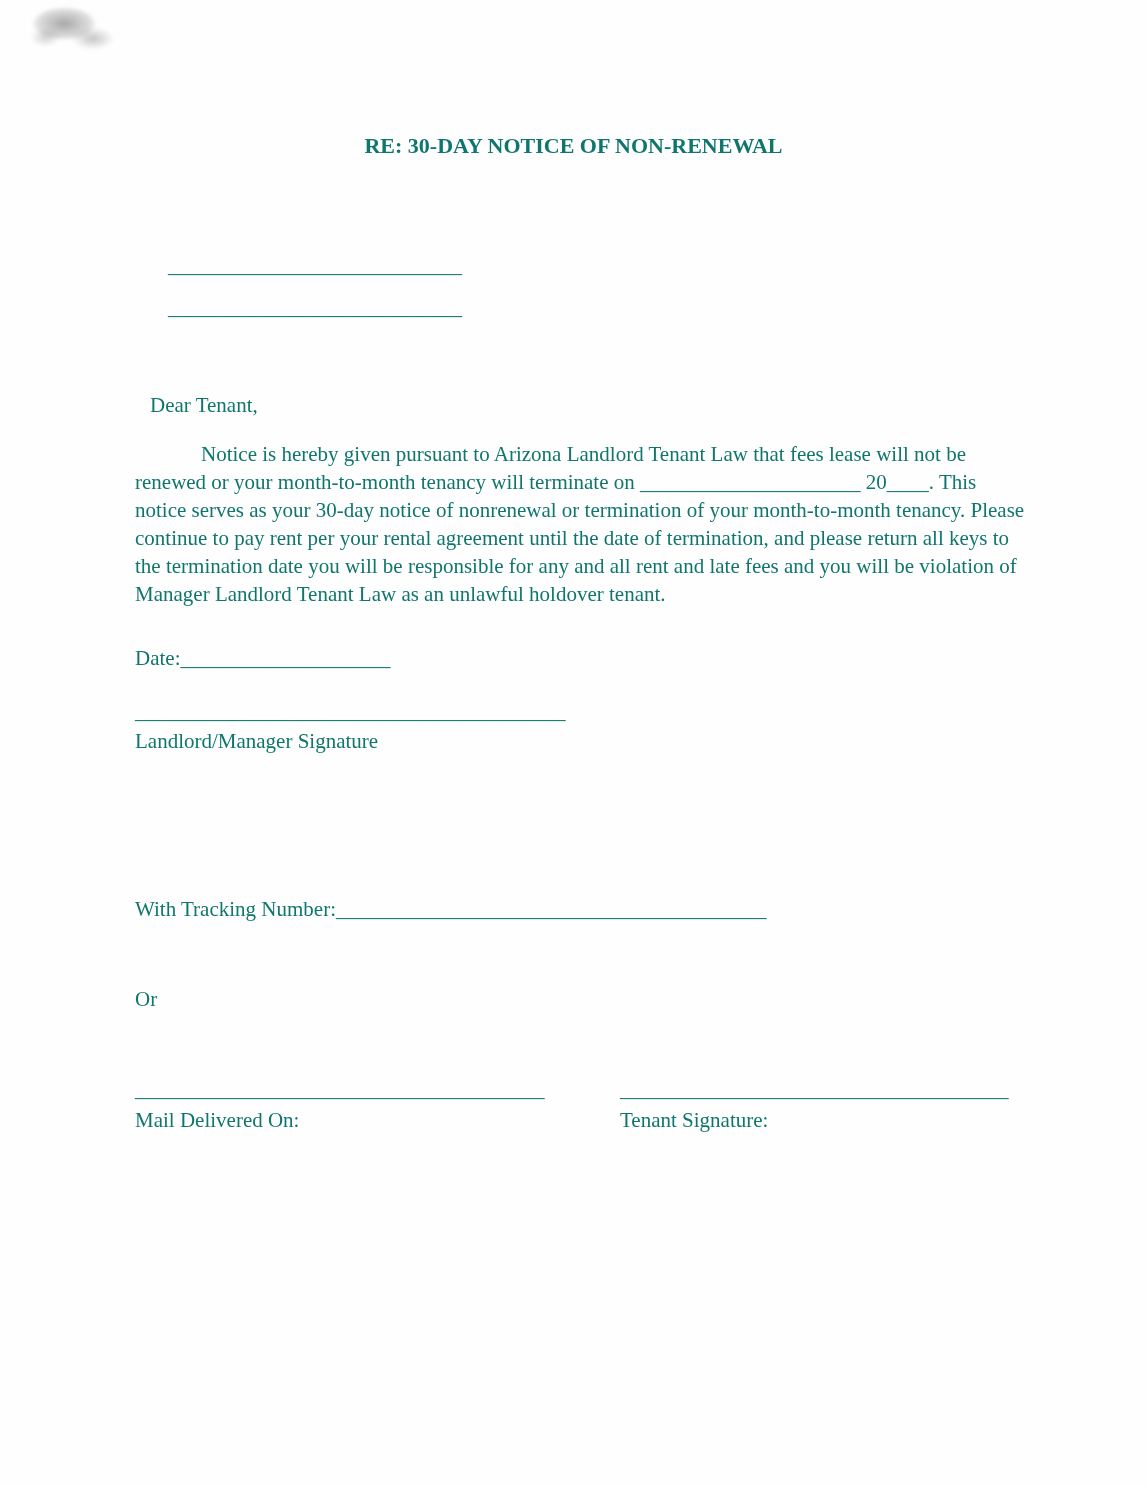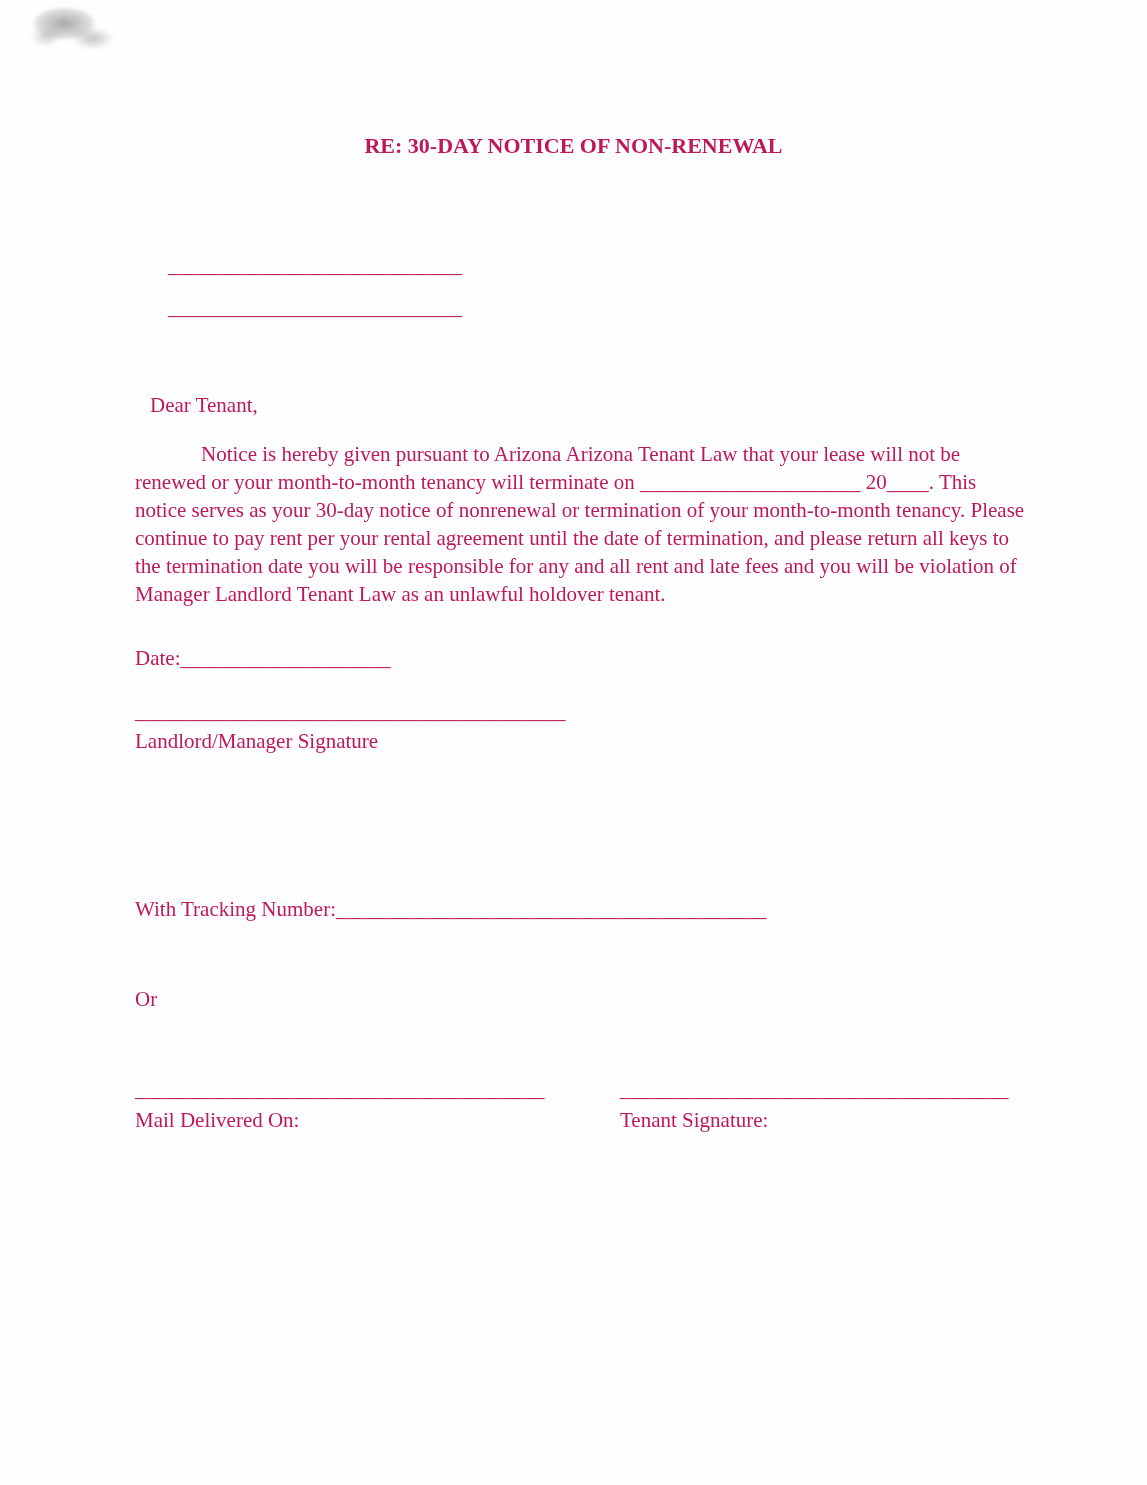--- a/index.html
+++ b/index.html
@@ -6,21 +6,21 @@
     margin: 0;
     padding: 0;
     background: #ffffff;
   }
   .page {
     position: relative;
     width: 1147px;
     height: 1485px;
     background: #fffefe;
     font-family: "Liberation Serif", "DejaVu Serif", serif;
-    color: #be185d;
+    color: #0f766e;
     font-size: 21px;
     overflow: hidden;
   }
   .abs { position: absolute; white-space: nowrap; }
 
   .smudge {
     position: absolute;
     left: 18px;
     top: 0px;
     width: 110px;
@@ -60,21 +60,21 @@
   <div class="abs title" style="top:133px;">RE: 30-DAY NOTICE OF NON-RENEWAL</div>
 
 
   <div class="abs" style="left:168px; top:253px;">____________________________</div>
 
   <div class="abs" style="left:168px; top:295px;">____________________________</div>
 
   <div class="abs" style="left:133px; top:393px;margin-left:17px;">Dear Tenant,</div>
 
   <div class="para">
-    <div class="line indent">Notice is hereby given pursuant to Arizona Arizona Tenant Law that your lease will not be</div>
+    <div class="line indent">Notice is hereby given pursuant to Arizona Landlord Tenant Law that fees lease will not be</div>
     <div class="line">renewed or your month-to-month tenancy will terminate on _____________________ 20____. This</div>
     <div class="line">notice serves as your 30-day notice of nonrenewal or termination of your month-to-month tenancy. Please</div>
     <div class="line">continue to pay rent per your rental agreement until the date of termination, and please return all keys to</div>
     <div class="line">the termination date you will be responsible for any and all rent and late fees and you will be violation of</div>
     <div class="line">Manager Landlord Tenant Law as an unlawful holdover tenant.</div>
   </div>
 
   <div class="abs" style="left:135px; top:646px;"><span>Date:</span><span>____________________</span></div>
 
   <div class="abs" style="left:135px; top:699px;">_________________________________________</div>

